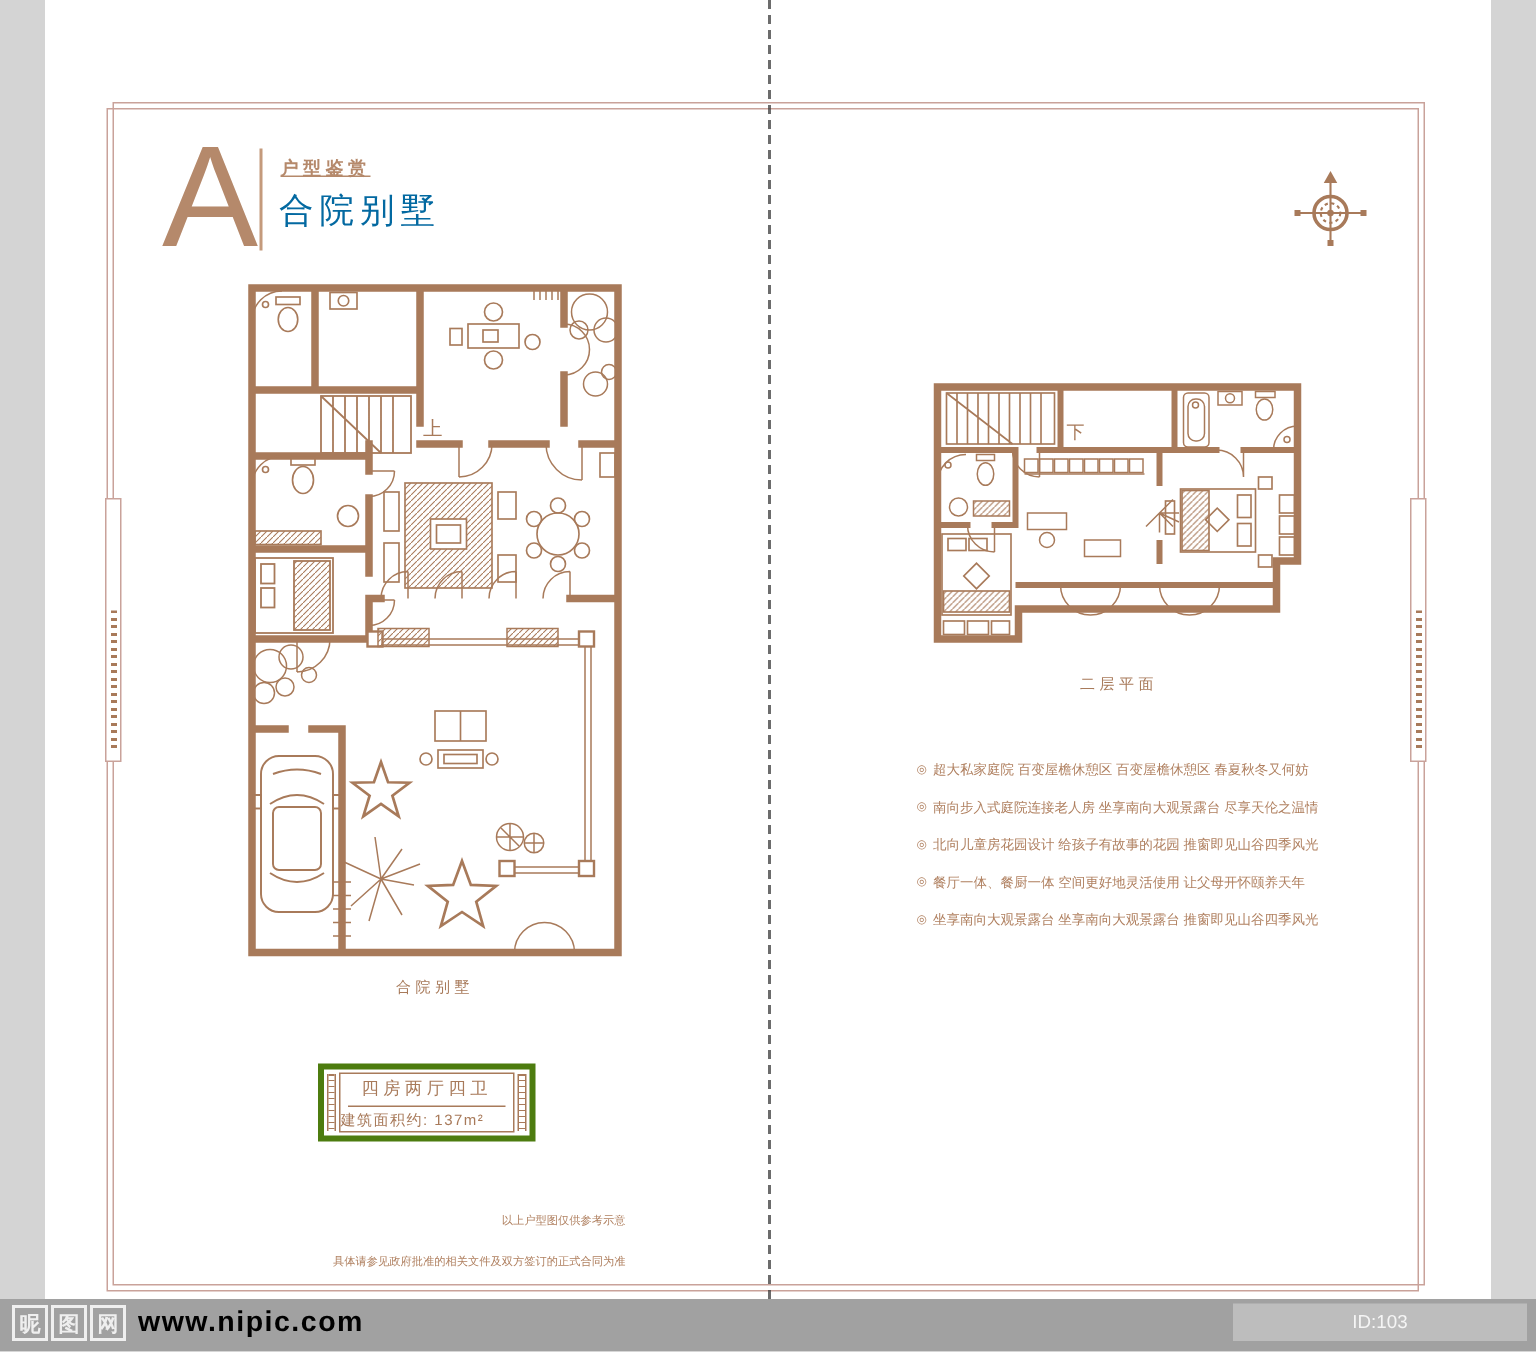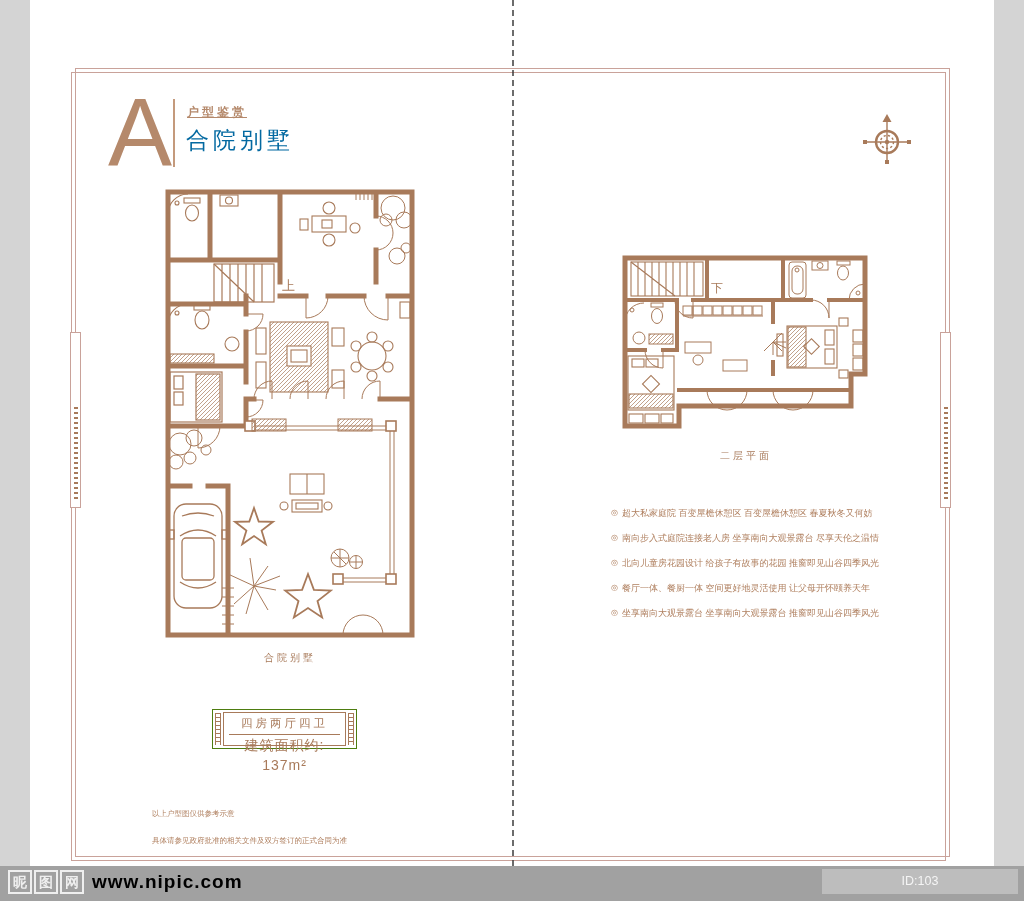--- a/index.html
+++ b/index.html
@@ -22,29 +22,29 @@
   .plan1{position:absolute;left:150px;top:186px;width:280px;height:458px;}
   .plan2{position:absolute;left:615px;top:250px;width:262px;height:190px;}
   .plan-label{position:absolute;font-size:10px;letter-spacing:3px;color:#a87a5a;text-align:center;font-family:Liberation Serif, serif;}
   .plan-label.p1{left:150px;top:651px;width:280px;}
   .plan-label.p2{left:615px;top:449px;width:262px;}
   
   .features{position:absolute;left:611px;top:507px;width:300px;color:#b08060;}
   .feature-row{display:flex;align-items:flex-start;margin-bottom:13px;font-size:9px;line-height:12px;}
   .feature-row .bullet{margin-right:4px;font-size:8px;line-height:12px;}
   
-  .spec-box{position:absolute;left:212px;top:709px;width:145px;height:40px;border:1px solid #4d7c0f;box-sizing:border-box;background:#fff;}
+  .spec-box{position:absolute;left:212px;top:709px;width:145px;height:52px;border:4px solid #4d7c0f;box-sizing:border-box;background:#fff;}
   .spec-cap{position:absolute;top:3px;bottom:3px;width:6px;background:repeating-linear-gradient(180deg,#a87a5a 0 1px,transparent 1px 4px);border-left:1px solid #a87a5a;border-right:1px solid #a87a5a;box-sizing:border-box;}
   .spec-cap.left{left:2px;} .spec-cap.right{right:2px;}
   .spec-inner{position:absolute;left:10px;right:10px;top:2px;bottom:2px;border:1px solid #a87a5a;}
   .spec-row1{height:21px;line-height:21px;text-align:center;font-size:11.5px;letter-spacing:3px;color:#a87a5a;}
   .spec-div{border-top:1px solid #a87a5a;margin:0 5px;}
-  .spec-row2{height:20px;line-height:20px;text-align:center;font-size:14px;letter-spacing:1px;color:#a87a5a;}
-  
-  .disclaimer{position:absolute;left:152px;top:809px;width:265px;text-align:left;color:#b08060;}
+  .spec-row2{height:20px;line-height:20px;font-size:10px;letter-spacing:1px;color:#a87a5a;}
+  
+  .disclaimer{position:absolute;left:152px;top:809px;width:265px;text-align:right;color:#b08060;}
   .disclaimer .d1{font-size:7.5px;line-height:9px;margin-bottom:6px;}
   .disclaimer .d2{font-size:7.5px;line-height:9px;margin-top:18px;}
   
   .ornament{position:absolute;top:332px;width:11px;height:176px;background:#fff;border:1px solid #c9a29a;box-sizing:border-box;z-index:3;}
   .ornament.left{left:70px;} .ornament.right{left:940px;}
   .ornament .marks{position:absolute;left:3px;bottom:8px;width:4px;height:92px;background:repeating-linear-gradient(180deg,#a87a5a 0 2px,transparent 2px 5px);}
   
   .band{position:absolute;left:0;top:866px;width:1024px;height:35px;background:#a1a1a1;z-index:5;}
   .logo{position:absolute;left:8px;top:4px;display:flex;align-items:center;}
   .logo .ch{display:inline-block;width:20px;height:20px;line-height:20px;text-align:center;border:2px solid #efefef;color:#efefef;font-weight:bold;font-size:14px;margin-right:2px;}

